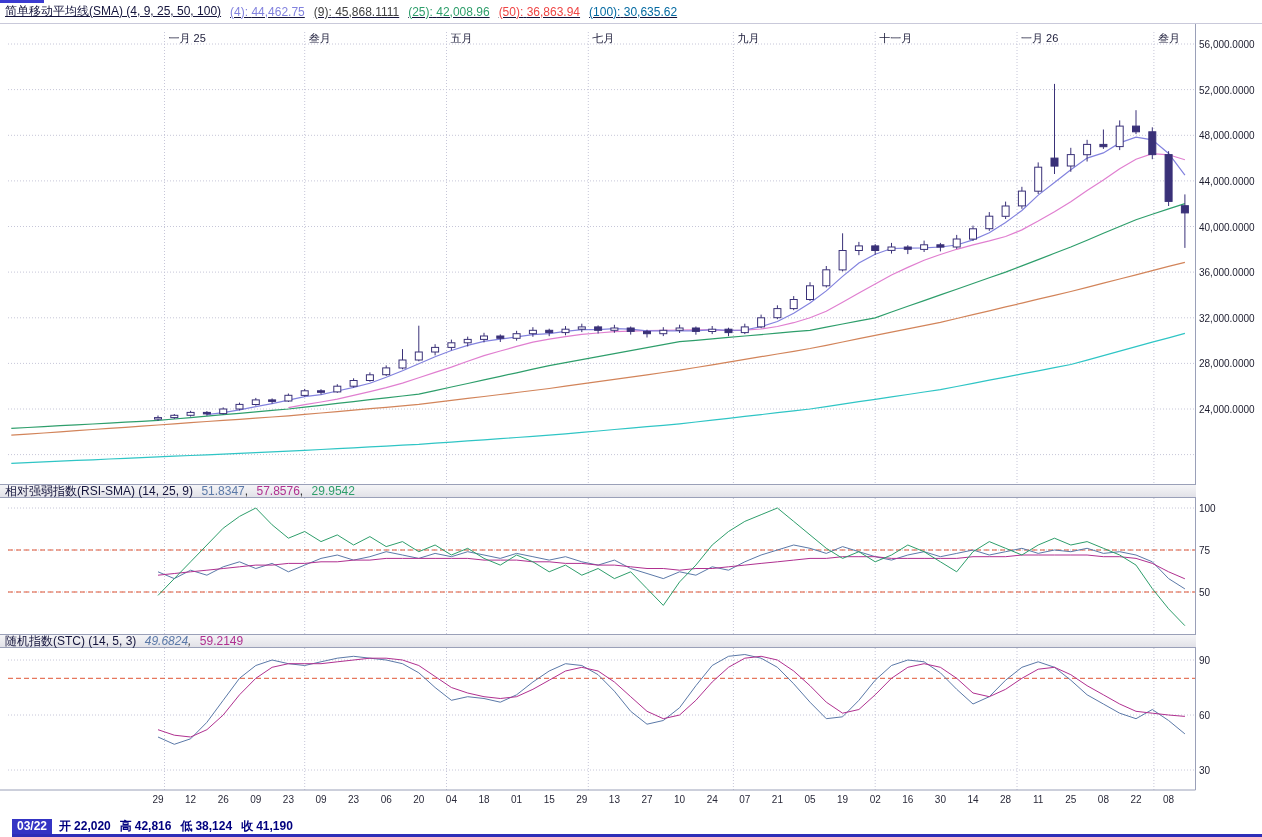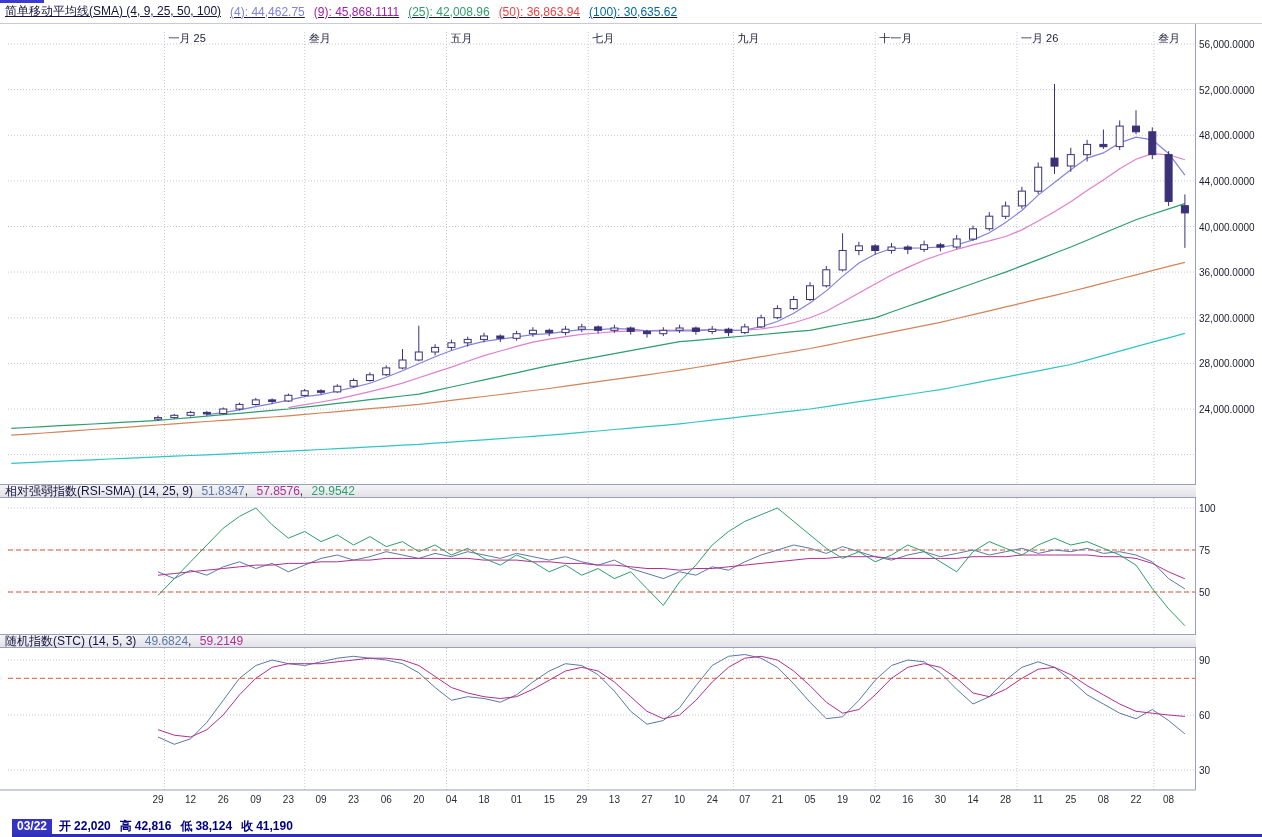--- a/index.html
+++ b/index.html
@@ -279,37 +279,37 @@
     <text x="1103.4" y="803" class="date-label" text-anchor="middle">08</text>
     <text x="1136" y="803" class="date-label" text-anchor="middle">22</text>
     <text x="1168.6" y="803" class="date-label" text-anchor="middle">08</text>
     <line x1="1195.5" y1="24" x2="1195.5" y2="790" class="sep"></line>
     <line x1="0" y1="790" x2="1195.5" y2="790" class="sep"></line>
   </svg>
 
 <div class="legend-bar">
   <span>简单移动平均线(SMA) (4, 9, 25, 50, 100)</span>
   <span class="legend-item" style="color: rgb(130, 130, 222);"><span>(4):</span> <span>44,462.75</span></span>
-  <span class="legend-item" style="color: #a21caf;"><span>(9):</span> <span>45,868.1111</span></span>
+  <span class="legend-item" style="color: #404040;"><span>(9):</span> <span>45,868.1111</span></span>
   <span class="legend-item" style="color: rgb(46, 158, 107);"><span>(25):</span> <span>42,008.96</span></span>
   <span class="legend-item" style="color: #ef4444;"><span>(50):</span> <span>36,863.94</span></span>
   <span class="legend-item" style="color: #0369a1;"><span>(100):</span> <span>30,635.62</span></span>
 </div>
 <div class="accent"></div>
 
 <div class="panel-header rsi-header">
   <span>相对强弱指数(RSI-SMA) (14, 25, 9)</span>
   <span class="hval" style="color: rgb(91, 121, 168);">51.8347</span>
   <span class="hval" style="color: rgb(176, 48, 144);">57.8576</span>
   <span class="hval last" style="color: rgb(46, 158, 107);">29.9542</span>
 </div>
 
 <div class="panel-header stc-header">
   <span>随机指数(STC) (14, 5, 3)</span>
-  <span class="hval" style="color: rgb(91, 121, 168);">49.6824</span>
+  <span class="hval" style="color: rgb(91, 121, 168); font-style: italic;">49.6824</span>
   <span class="hval last" style="color: rgb(176, 48, 144);">59.2149</span>
 </div>
 
 <div class="status-bar">
   <span class="date-badge">03/22</span>
   <span class="sfield"><span class="lab">开</span><span>22,020</span></span>
   <span class="sfield"><span class="lab">高</span><span>42,816</span></span>
   <span class="sfield"><span class="lab">低</span><span>38,124</span></span>
   <span class="sfield"><span class="lab">收</span><span>41,190</span></span>
 </div>

